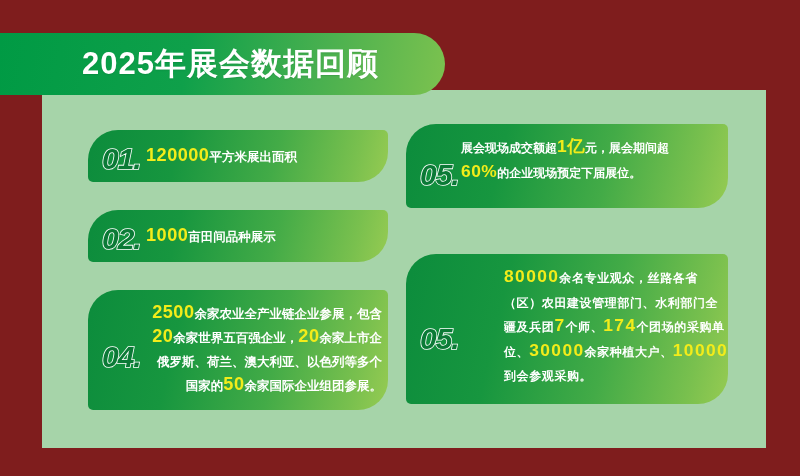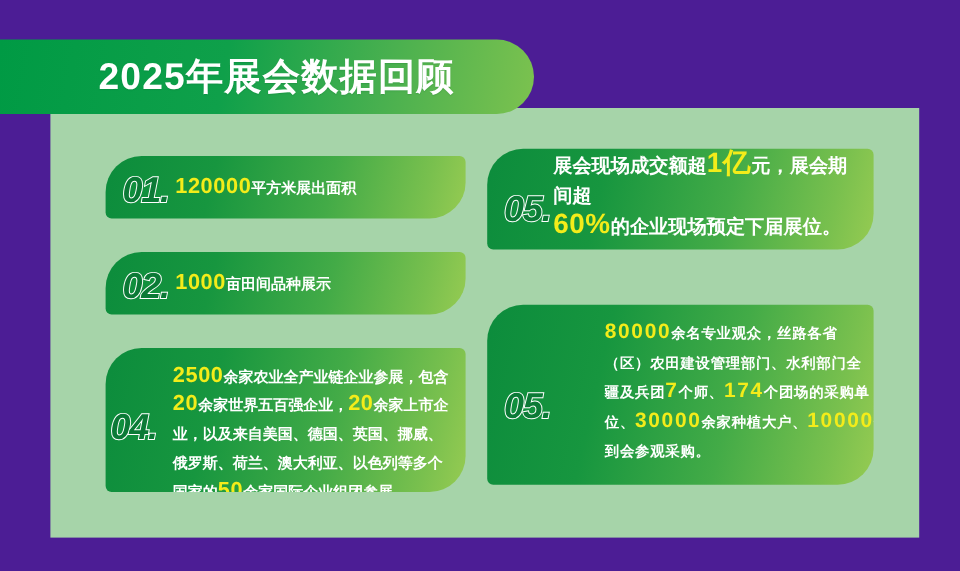--- a/index.html
+++ b/index.html
@@ -9,21 +9,21 @@
     height: 476px;
     background: #ffffff;
     font-family: "Liberation Sans", "DejaVu Sans", sans-serif;
     overflow: hidden;
   }
 
   #stage {
     position: relative;
     width: 800px;
     height: 476px;
-    background: #4c1d95;
+    background: #7f1d1d;
   }
 
   
   .backdrop {
     position: absolute;
     left: 42px;
     top: 90px;
     width: 724px;
     height: 358px;
     background: #a6d4a9;
@@ -78,40 +78,40 @@
     font-style: italic;
     color: #0b7a36;
     line-height: 1;
     letter-spacing: -1px;
     -webkit-text-stroke: 1.6px #ffffff;
     paint-order: stroke fill;
     white-space: nowrap;
   }
   #card-01 .numeral, #card-02 .numeral { left: 14px; top: 14px; }
   #card-03 .numeral { left: 14px; top: 36px; }
-  #card-04 .numeral { left: 4px; top: 52px; }
+  #card-04 .numeral { left: 14px; top: 52px; }
   #card-05 .numeral { left: 14px; top: 70px; text-align: center; }
 
   
   .body {
     position: absolute;
     color: #ffffff;
     font-weight: bold;
   }
   #card-01 .body, #card-02 .body {
     left: 58px; top: 15px; font-size: 12.5px; line-height: 24px;
     white-space: nowrap;
   }
   #card-03 .body {
-    left: 55px; top: 1px; width: 255px;
-    font-size: 16px; line-height: 25px;
+    left: 55px; top: 12px; width: 255px;
+    font-size: 12px; line-height: 25px;
   }
   #card-04 .body {
     left: 56px; top: 12px; width: 238px;
-    font-size: 12.5px; line-height: 24px;
+    font-size: 12.5px; line-height: 24px; text-align: right;
   }
   #card-05 .body {
     left: 58px; top: 12px; width: 252px;
     font-size: 12px; line-height: 24.5px;
   }
 
   .hl {
     color: #f3ec1a;
     font-weight: bold;
     font-size: 1.45em;
@@ -153,21 +153,20 @@
         <span class="line"><span>展会现场成交额超</span><span class="hl">1亿</span><span>元，展会期间超</span></span>
         <span class="line"><span class="hl">60%</span><span>的企业现场预定下届展位。</span></span>
       </div>
   </div>
 
   <div class="card" id="card-04">
     <div class="numeral">04.</div>
     <div class="body">
         <span class="line"><span class="hl">2500</span><span>余家农业全产业链企业参展，包含</span></span>
         <span class="line"><span class="hl">20</span><span>余家世界五百强企业，</span><span class="hl">20</span><span>余家上市企</span></span>
-        <span class="line"><span>业，以及来自美国、德国、英国、挪威、</span></span>
         <span class="line"><span>俄罗斯、荷兰、澳大利亚、以色列等多个</span></span>
         <span class="line"><span>国家的</span><span class="hl">50</span><span>余家国际企业组团参展。</span></span>
       </div>
   </div>
 
   <div class="card" id="card-05">
     <div class="numeral">05.</div>
     <div class="body">
         <span class="line"><span class="hl">80000</span><span>余名专业观众，丝路各省</span></span>
         <span class="line"><span>（区）农田建设管理部门、水利部门全</span></span>

